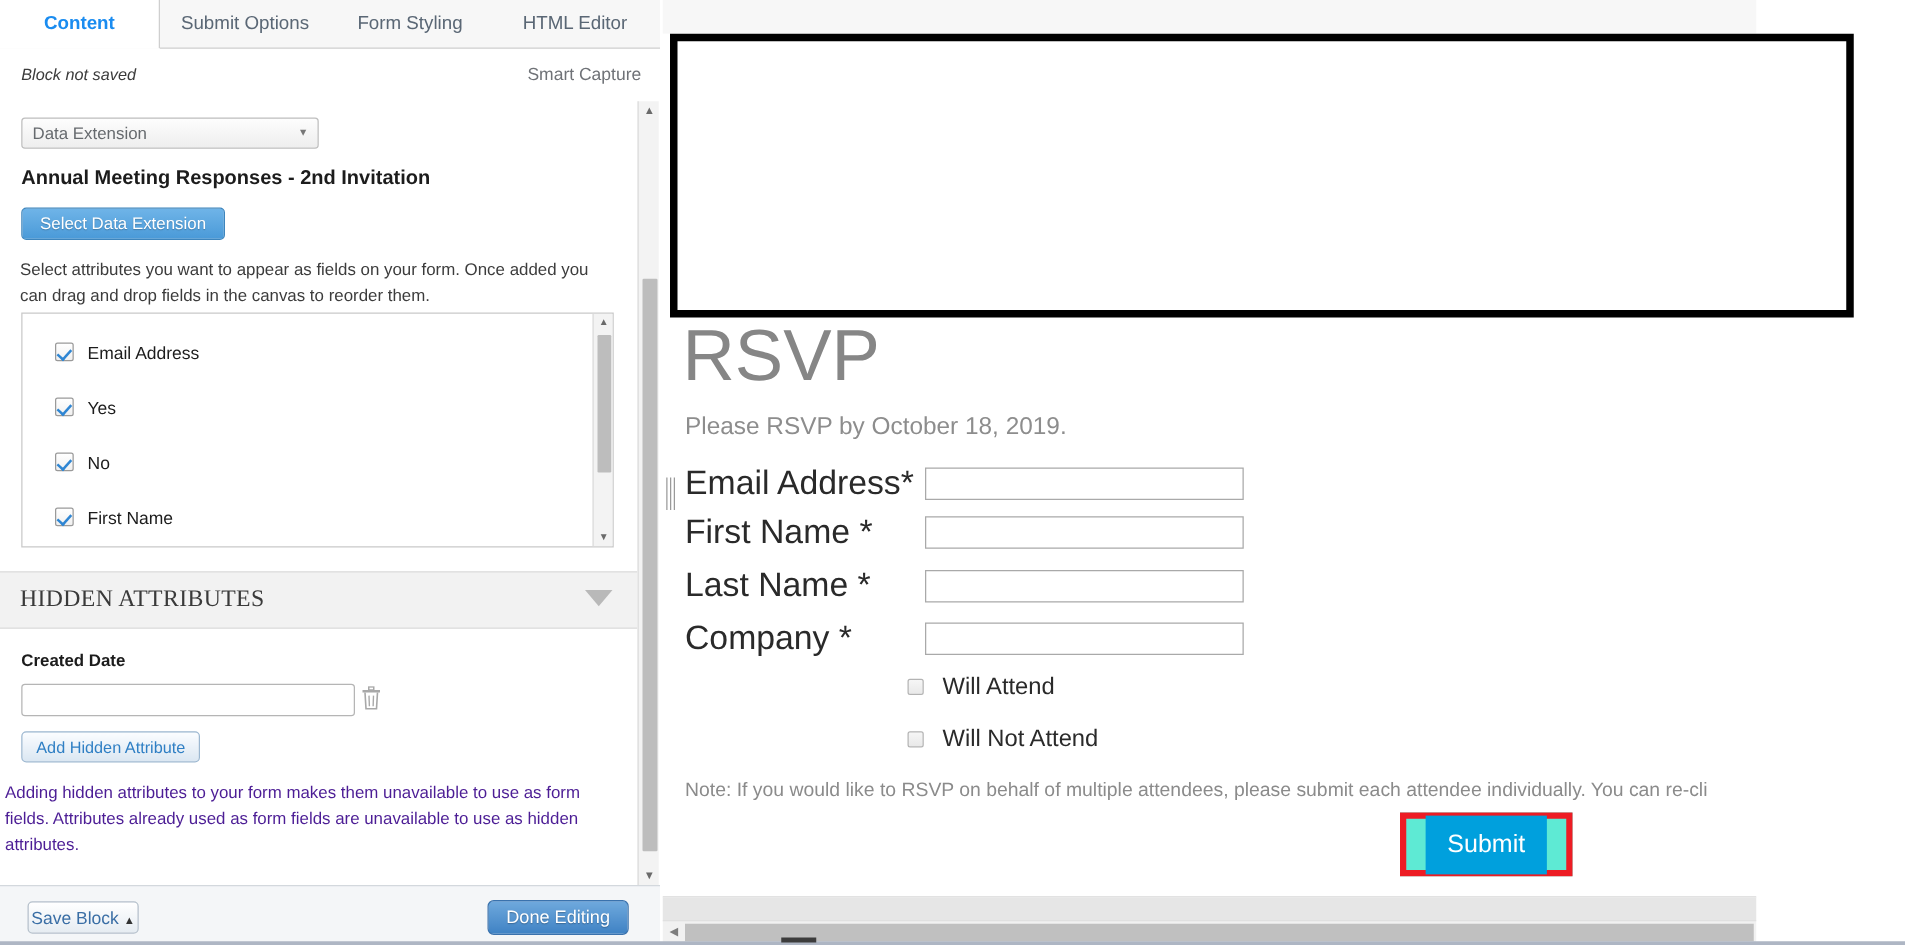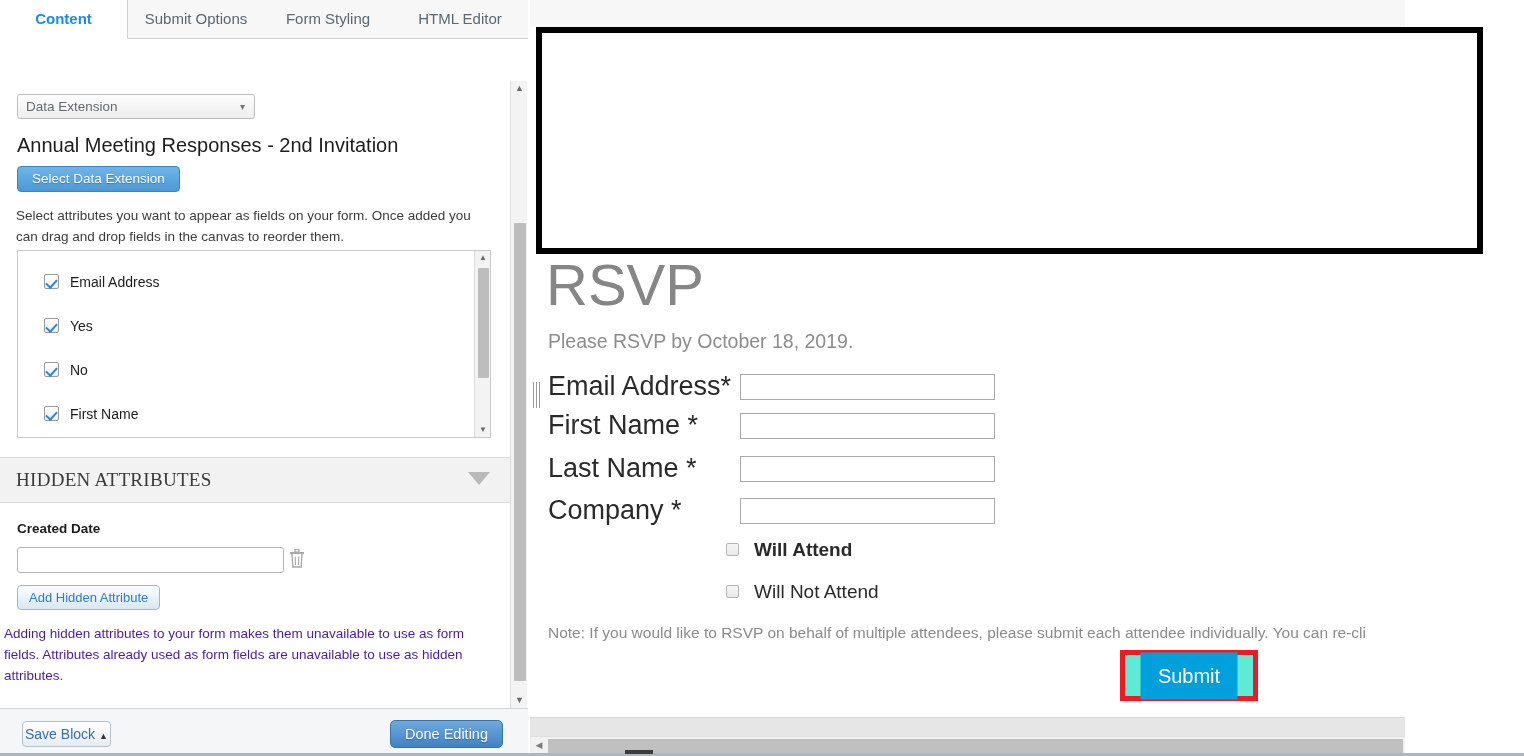--- a/index.html
+++ b/index.html
@@ -58,21 +58,21 @@
     border: 1px solid #bdbdbd; border-radius: 3px;
     font-size: 13.5px; color: #666a6e; line-height: 23px; padding-left: 8px;
     cursor: pointer;
   }
   .de-select .caret {
     position: absolute; right: 9px; top: 0; line-height: 23px;
     font-size: 10px; color: #777;
   }
   .de-name {
     position: absolute; left: 17px; top: 53px; width: 470px;
-    font-size: 20px; font-weight: normal; color: #1c1c1c;
+    font-size: 16px; font-weight: bold; color: #1c1c1c;
   }
   .btn-blue {
     position: absolute; left: 17px; top: 85px; height: 26px; padding: 0 14px;
     background: linear-gradient(#6fb4e8,#4a9ad8);
     border: 1px solid #3d85bd; border-radius: 4px;
     color: #ffffff; font-size: 13.5px; line-height: 24px; cursor: pointer;
     text-shadow: 0 1px 1px rgba(0,0,0,.25);
   }
   .helper-text {
     position: absolute; left: 16px; top: 124px; width: 460px;
@@ -294,20 +294,24 @@
 
   <div class="left-panel">
 
     <div class="tabbar">
       <div class="tab tab-0 active">Content</div>
       <div class="tab tab-1">Submit Options</div>
       <div class="tab tab-2">Form Styling</div>
       <div class="tab tab-3">HTML Editor</div>
     </div>
 
+    <div class="meta-row">
+      <div class="block-status">Block not saved</div>
+      <div class="smart-capture">Smart Capture</div>
+    </div>
 
     <div class="panel-scroll-area">
 
       <div class="de-select">
         <span>Data Extension</span>
         <span class="caret">▾</span>
       </div>
 
       <div class="de-name">Annual Meeting Responses - 2nd Invitation</div>
 
@@ -402,21 +406,21 @@
     </div>
     <div class="form-row" style="top:454px;">
       <span class="flabel">Last Name *</span>
       <input class="finput" type="text" value="" style="">
     </div>
     <div class="form-row" style="top:496px;">
       <span class="flabel">Company *</span>
       <input class="finput" type="text" value="" style="">
     </div>
 
-    <div class="check-row" style="top:538px;font-weight:bold;">
+    <div class="check-row" style="top:538px;">
       <span class="cb2"></span>
       <span class="clabel">Will Attend</span>
     </div>
     <div class="check-row" style="top:580px;">
       <span class="cb2"></span>
       <span class="clabel">Will Not Attend</span>
     </div>
 
     <div class="note-text">Note: If you would like to RSVP on behalf of multiple attendees, please submit each attendee individually. You can re-cli</div>
 

